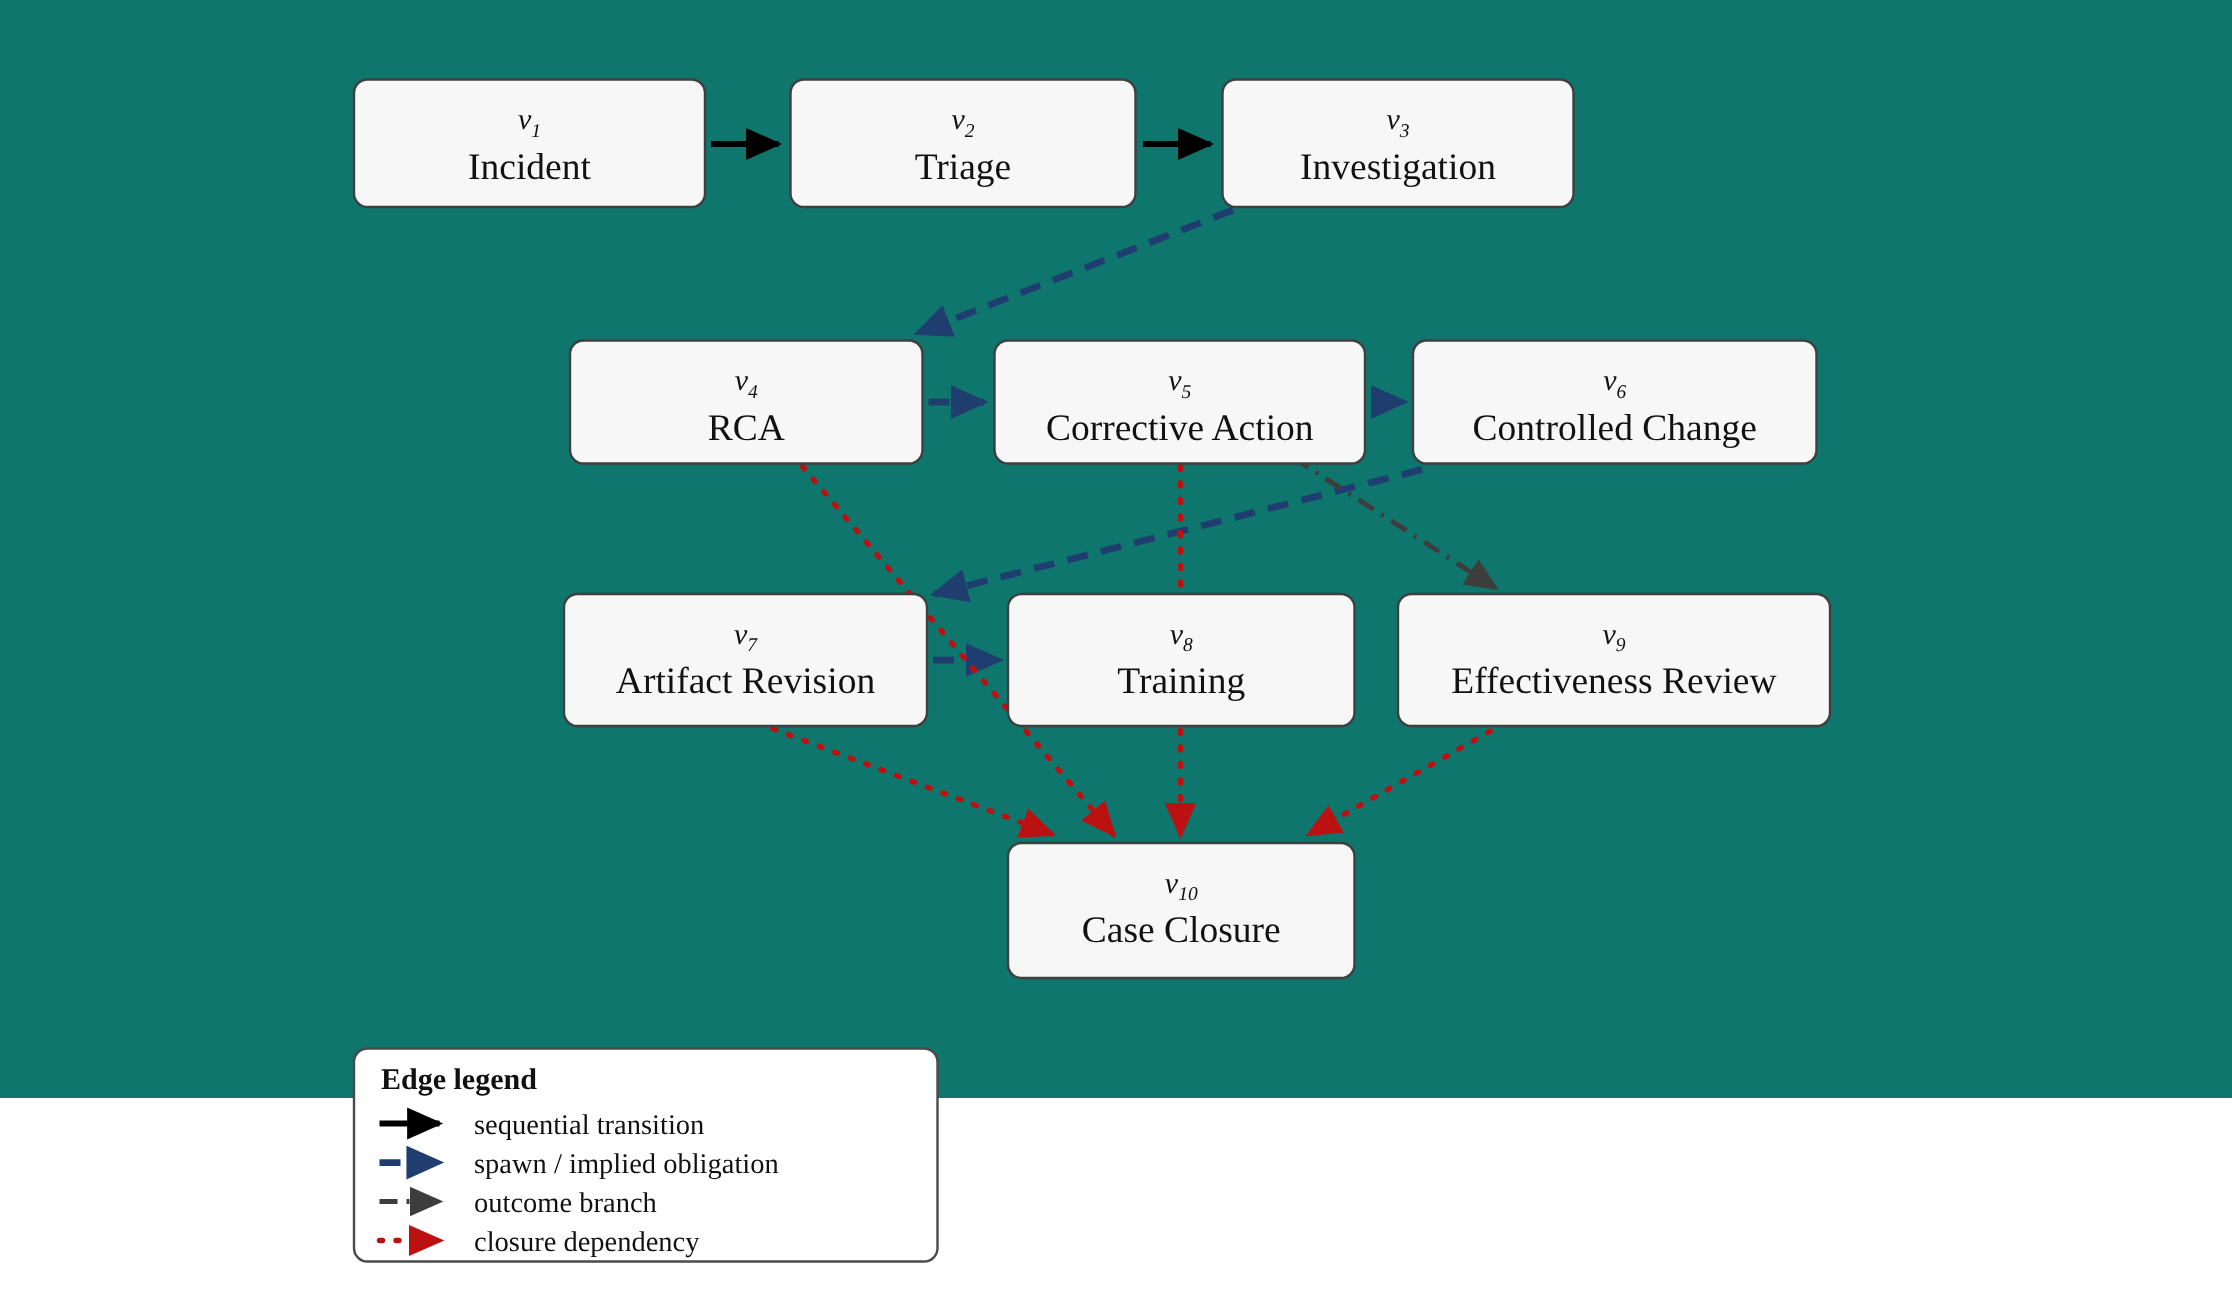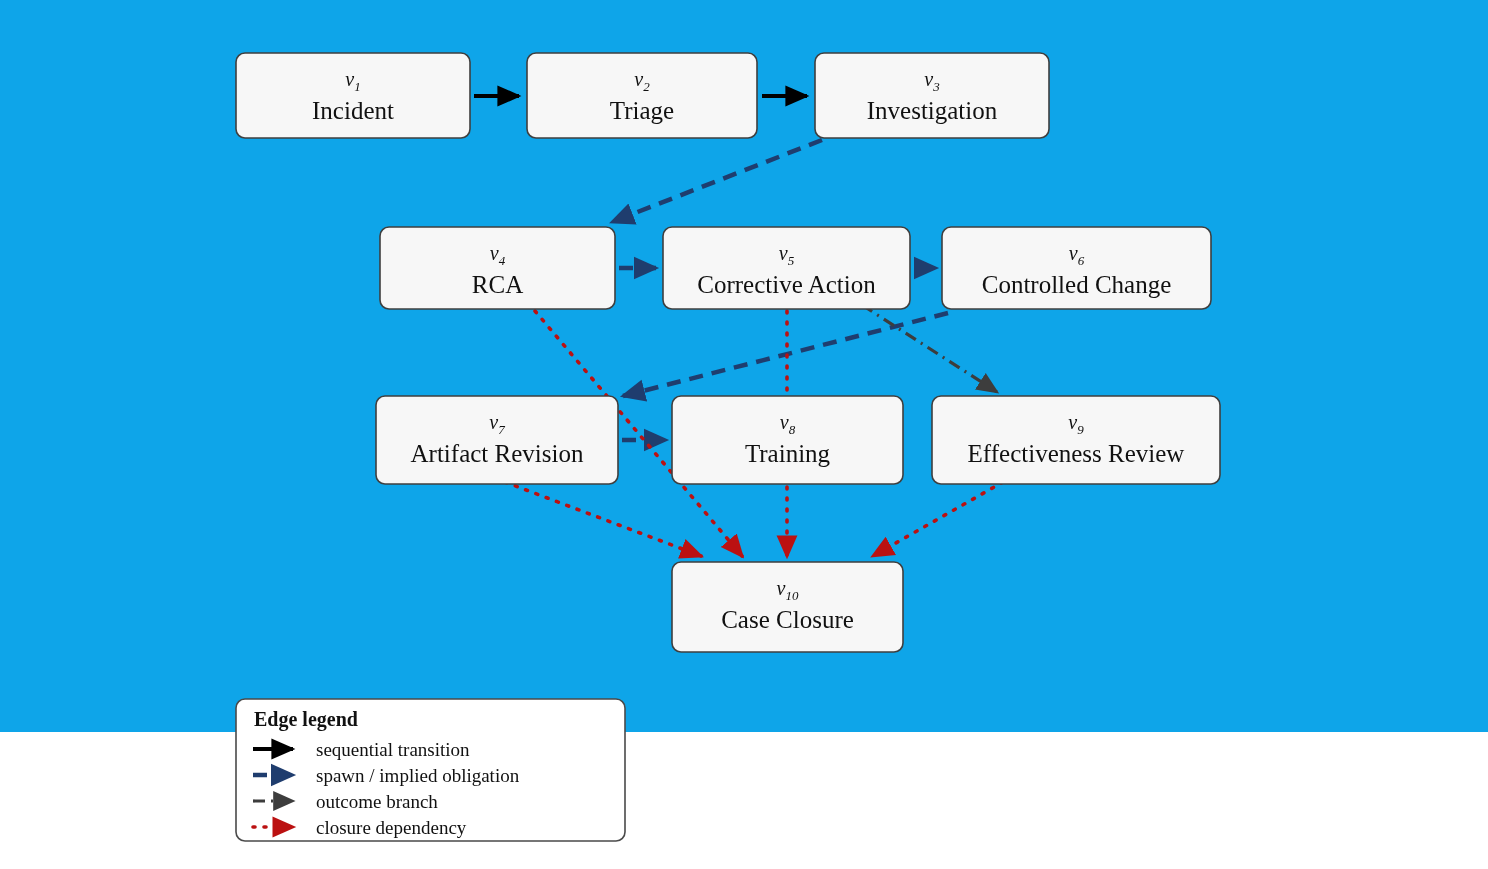--- a/index.html
+++ b/index.html
@@ -10,21 +10,21 @@
   body {
     width: 1488px;
     height: 869px;
     font-family: "Liberation Serif", "DejaVu Serif", serif;
     overflow: hidden;
   }
   #canvas {
     position: relative;
     width: 1488px;
     height: 732px;
-    background: #0ea5e9;
+    background: #0f766e;
   }
   svg.diagram {
     position: absolute;
     left: 0;
     top: 0;
     width: 1488px;
     height: 869px;
   }
   .node-box {
     fill: #f7f7f7;

